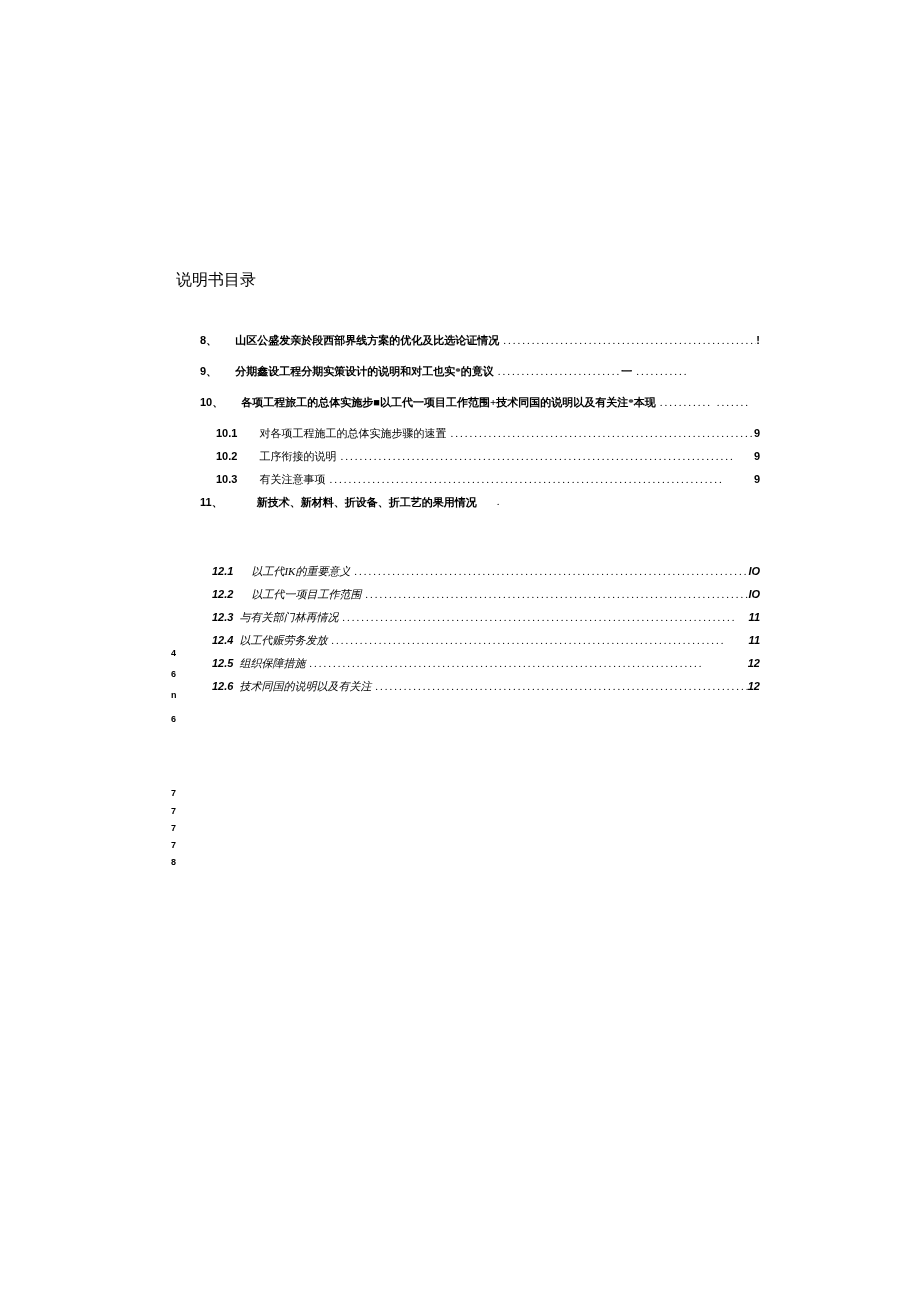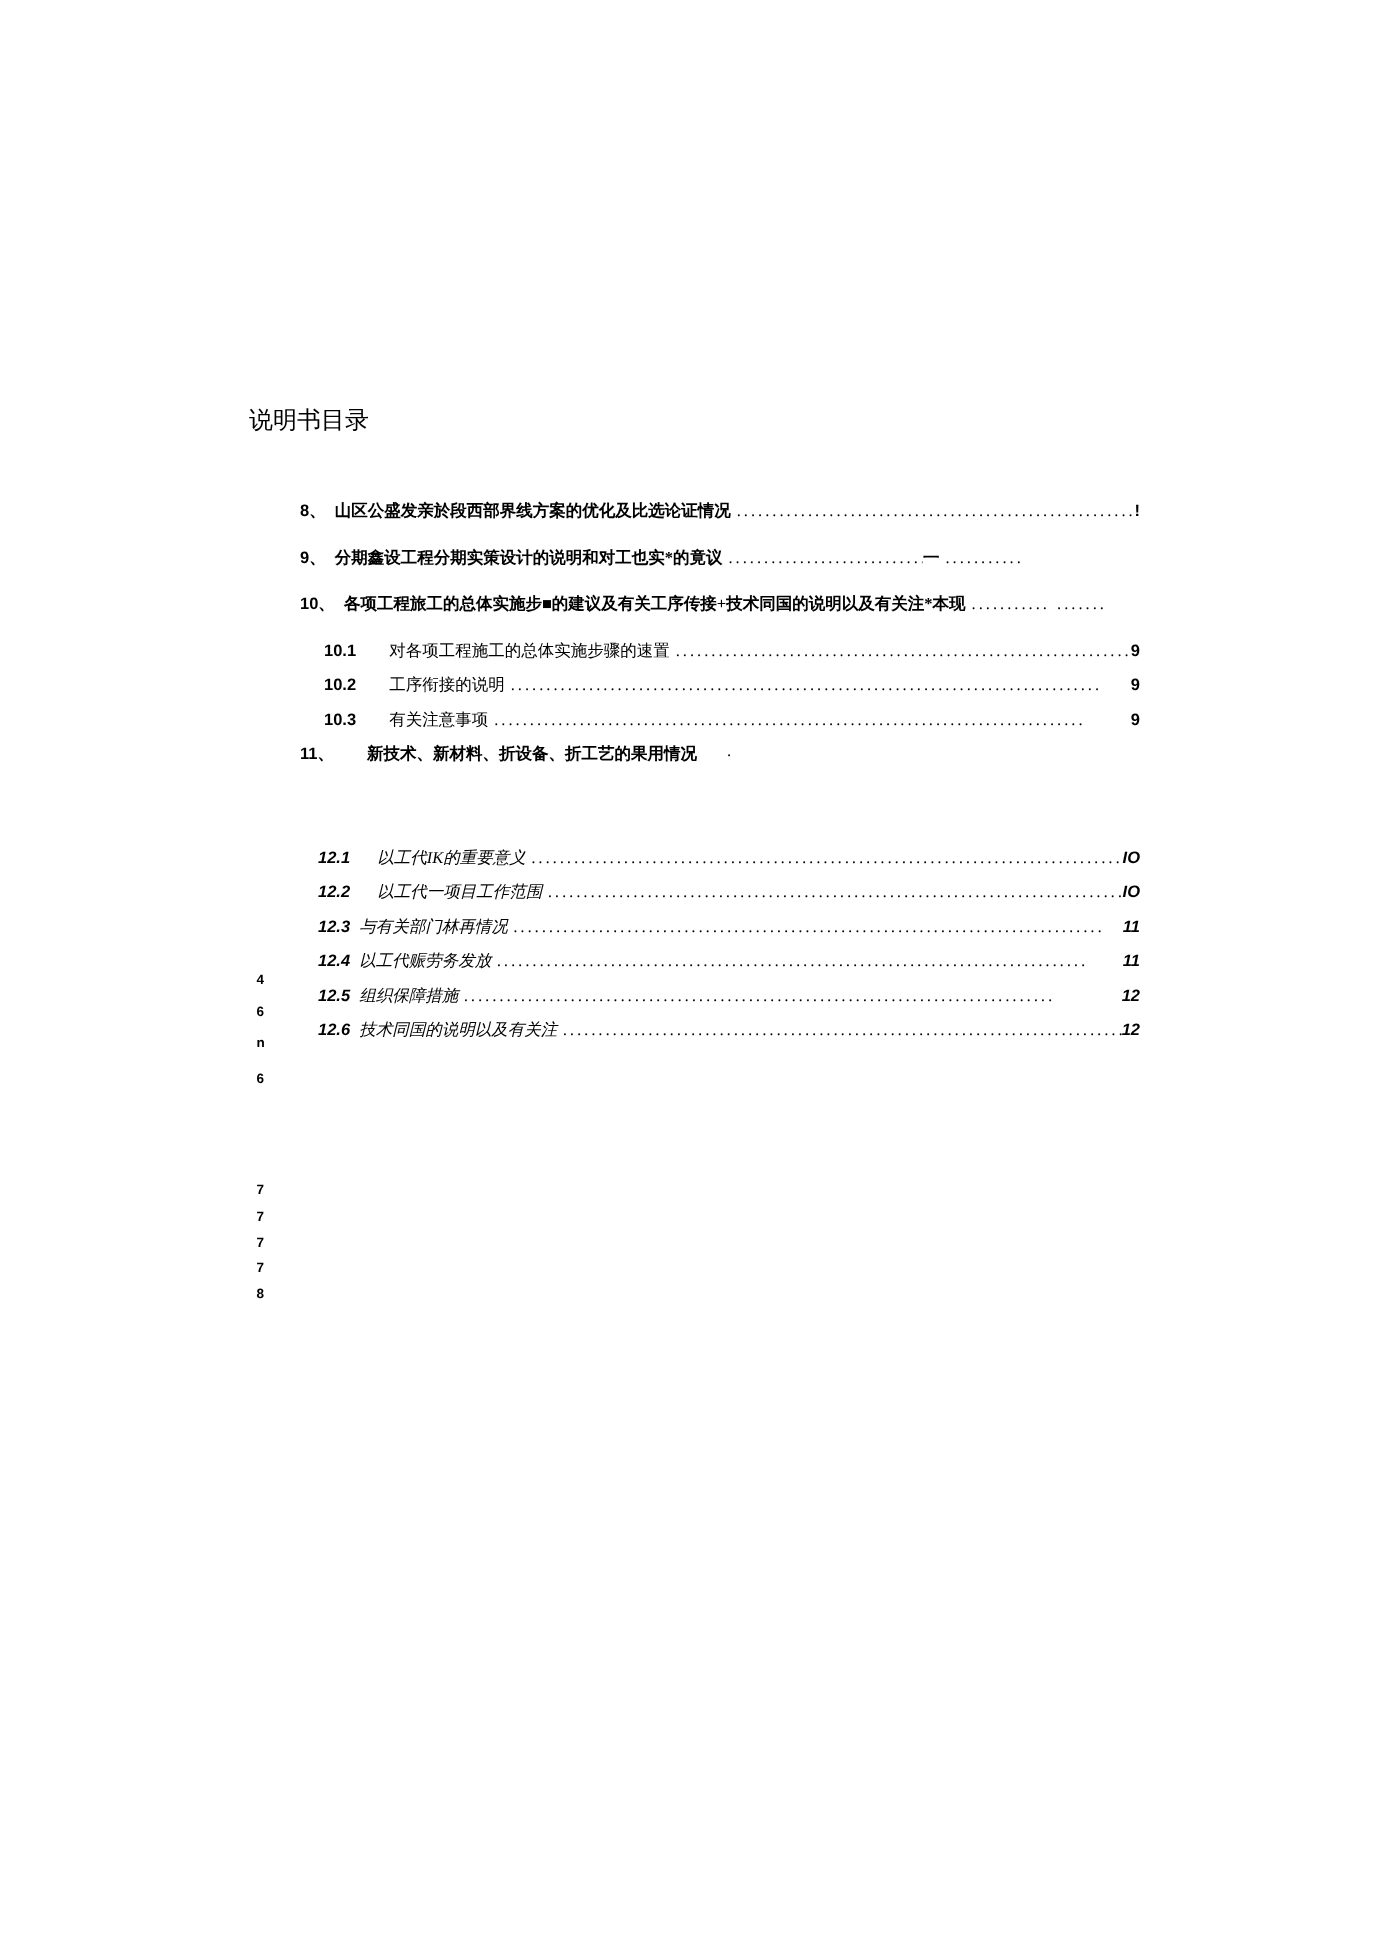--- a/index.html
+++ b/index.html
@@ -10,21 +10,21 @@
     body {
       font-family: "SimSun", "宋体", serif;
       background: #fff;
       width: 920px;
       height: 1301px;
       position: relative;
       color: #000;
     }
     .page-title {
       position: absolute;
-      left: 166px;
+      left: 176px;
       top: 270px;
       font-size: 16px;
       font-weight: normal;
     }
     .toc-container {
       position: absolute;
       left: 200px;
       top: 333px;
       width: 560px;
     }
@@ -45,20 +45,21 @@
       margin-bottom: 8px;
       font-style: italic;
     }
     .toc-num {
       font-weight: bold;
       margin-right: 6px;
       font-family: Arial, sans-serif;
     }
     .toc-label {
       font-weight: bold;
+      margin-left: 12px;
     }
     .toc-label-normal {
       font-weight: normal;
     }
     .toc-dots {
       flex: 1;
       overflow: hidden;
       letter-spacing: 2px;
       text-align: left;
       padding: 0 4px;
@@ -102,21 +103,21 @@
   <div class="toc-entry">
     <span class="toc-num">9、</span>
     <span class="toc-label">分期鑫设工程分期实策设计的说明和对工也实*的竟议</span>
     <span class="toc-dots">................................</span>
     <span class="toc-page">一</span>
     <span class="toc-dots">...........</span>
   </div>
 
   <div class="toc-entry">
     <span class="toc-num">10、</span>
-    <span class="toc-label">各项工程旅工的总体实施步■的建议及有关工序传接+技术同国的说明以及有关注*本现</span>
+    <span class="toc-label">各项工程旅工的总体实施步■以工代一项目工作范围+技术同国的说明以及有关注*本现</span>
     <span class="toc-dots">........... .......</span>
   </div>
 
   <div class="toc-entry sub">
     <span class="toc-num">10.1</span>
     <span style="width:16px;"></span>
     <span class="toc-label-normal">对各项工程施工的总体实施步骤的速置</span>
     <span class="toc-dots">...................................................................................</span>
     <span class="toc-page">9</span>
   </div>

